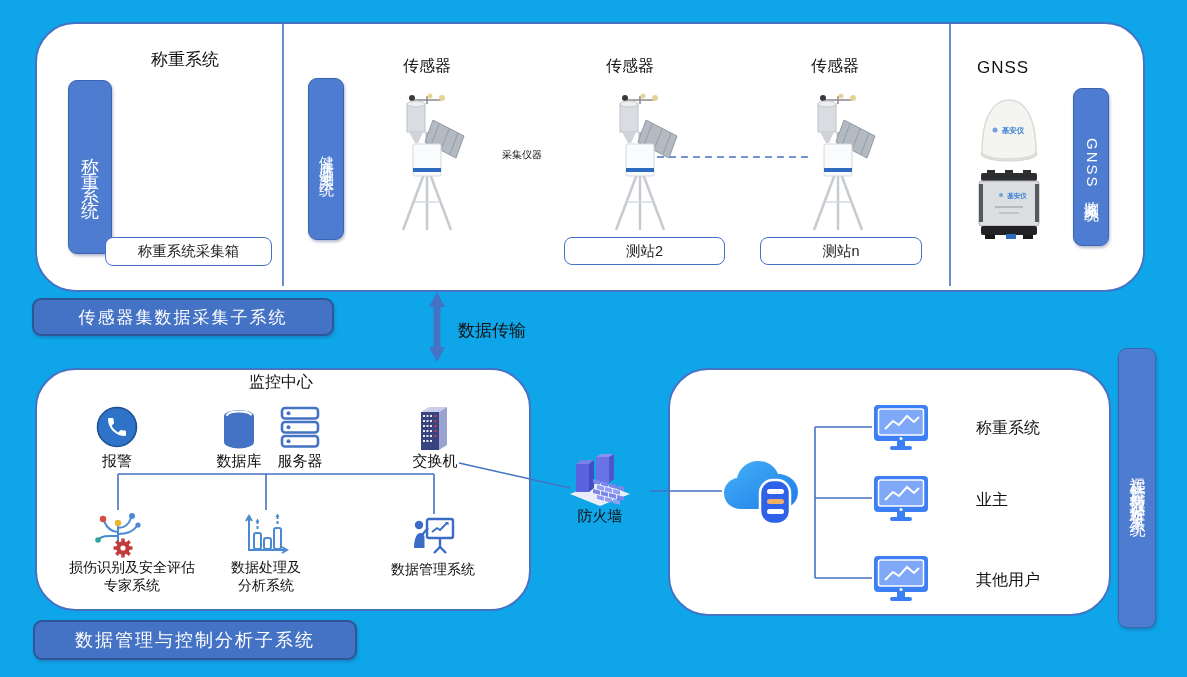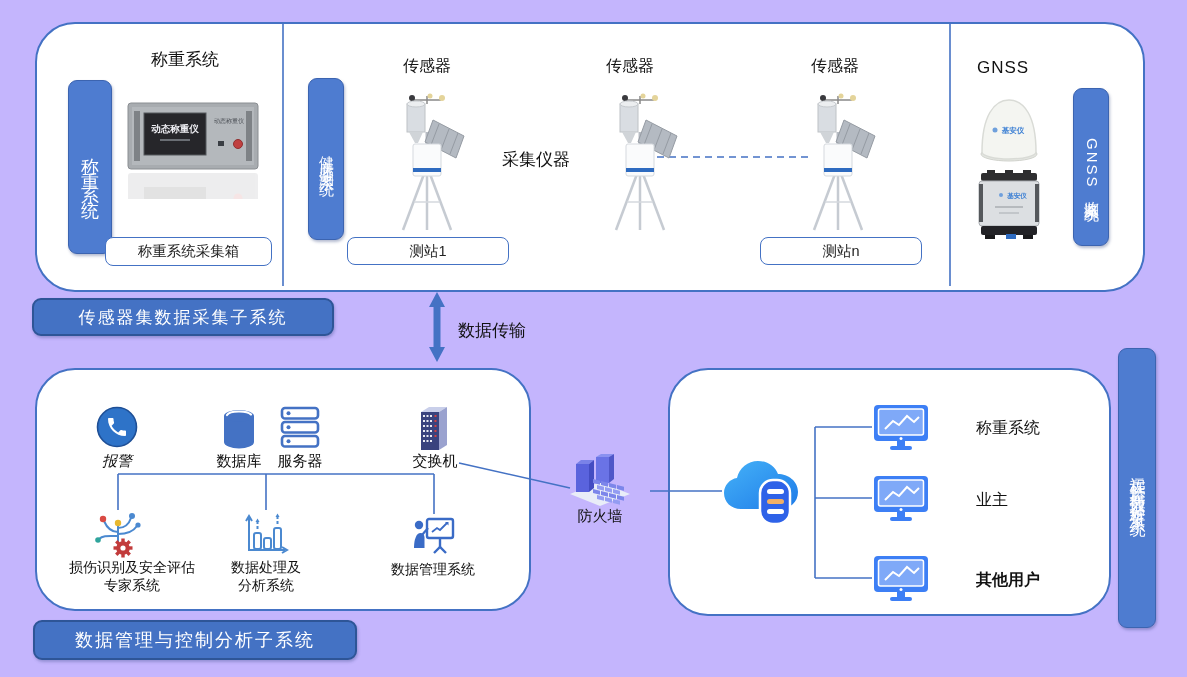--- a/index.html
+++ b/index.html
@@ -1,16 +1,16 @@
 <!DOCTYPE html>
 <html><head>
 <meta charset="utf-8">
 <style>
   html,body{margin:0;padding:0;background:#fff;}
-  .canvas{position:relative;width:1187px;height:677px;background:#c4b5fd;overflow:hidden;
+  .canvas{position:relative;width:1187px;height:677px;background:#0ea5e9;overflow:hidden;
           font-family:"Liberation Sans","DejaVu Sans",sans-serif;color:#1a1a1a;}
   .bigbox{position:absolute;border:2px solid #4472C4;border-radius:40px;background:#fff;z-index:1;}
   .overlay{position:absolute;left:0;top:0;width:1187px;height:677px;z-index:3;pointer-events:none;}
   .content{position:absolute;z-index:4;}
   .title{position:absolute;z-index:4;font-size:17px;text-align:center;color:#111;}
   .smalltitle{position:absolute;z-index:4;font-size:16px;text-align:center;color:#111;}
   .vtag{position:absolute;z-index:4;background:#4E7CD0;border:1px solid #3C64B0;border-radius:9px;color:#fff;
         display:flex;align-items:center;justify-content:center;writing-mode:vertical-rl;text-orientation:mixed;
         letter-spacing:5px;box-shadow:1px 2px 3px rgba(40,60,120,.35);}
   .banner{position:absolute;z-index:4;background:#4472C4;border:2px solid #2E5597;border-radius:9px;color:#fff;
@@ -60,41 +60,20 @@
       <line x1="815" y1="427" x2="815" y2="578"></line>
       <line x1="815" y1="427" x2="872" y2="427"></line>
       <line x1="815" y1="498" x2="872" y2="498"></line>
       <line x1="815" y1="578" x2="872" y2="578"></line>
     </g>
   </svg>
 
   <div class="title" style="left:100px;top:48px;width:170px;">称重系统</div>
   <div class="vtag" style="left:68px;top:80px;width:42px;height:162px;font-size:18px;letter-spacing:14px;padding-top:10px;">称重系统</div>
 
-  <div class="content" style="left:126px;top:101px;">
-    <svg width="134" height="98" viewBox="0 0 134 98">
-      <g>
-        <rect x="2" y="2" width="130" height="66" rx="3" fill="#A8ACB0" stroke="#8A8E92"></rect>
-        <rect x="6" y="6" width="122" height="58" fill="#B4B8BC"></rect>
-        <rect x="8" y="10" width="6" height="50" fill="#7E8286"></rect>
-        <rect x="120" y="10" width="6" height="50" fill="#7E8286"></rect>
-        <rect x="18" y="12" width="62" height="42" fill="#26262A" stroke="#55585C"></rect>
-        <text x="49" y="31" font-size="9.5" fill="#EDEDF2" text-anchor="middle" font-weight="bold">动态称重仪</text>
-        <rect x="34" y="38" width="30" height="2" fill="#6A6E74"></rect>
-        <text x="103" y="22" font-size="6" fill="#4A4E54" text-anchor="middle">动态称重仪</text>
-        <rect x="92" y="40" width="6" height="5" fill="#3A3E44"></rect>
-        <circle cx="112" cy="43" r="4.5" fill="#C04040" stroke="#903030"></circle>
-      </g>
-      <g transform="translate(0,140) scale(1,-1)" opacity="0.13">
-        <rect x="2" y="2" width="130" height="66" rx="3" fill="#7A7E84"></rect>
-        <rect x="18" y="12" width="62" height="42" fill="#26262A"></rect>
-        <circle cx="112" cy="43" r="4.5" fill="#C04040"></circle>
-      </g>
-    </svg>
-  </div>
   <div class="nodebox" style="left:105px;top:237px;width:165px;height:27px;text-align:center;">称重系统采集箱</div>
 
   <div class="vtag" style="left:308px;top:78px;width:34px;height:160px;font-size:15px;">健康监测系统</div>
 
   <div class="smalltitle" style="left:377px;top:56px;width:100px;">传感器</div>
   <div class="smalltitle" style="left:580px;top:56px;width:100px;">传感器</div>
   <div class="smalltitle" style="left:785px;top:56px;width:100px;">传感器</div>
 
   <div class="content" style="left:387px;top:88px;">
     <svg width="80" height="148" viewBox="0 0 80 148">
@@ -165,23 +144,23 @@
       <polygon points="22,44 36,44 31,55 28,55" fill="#D0D4D8"></polygon>
       <polygon points="46,32 77,48 69,70 38,54" fill="#B4BAC2" stroke="#959BA3"></polygon>
       <line x1="52" y1="36" x2="44" y2="57" stroke="#959BA3"></line>
         <line x1="62" y1="41" x2="54" y2="62" stroke="#959BA3"></line>
         <line x1="71" y1="45" x2="63" y2="66" stroke="#959BA3"></line>
       <rect x="26" y="56" width="28" height="32" rx="2" fill="#FAFBFC" stroke="#D5D9DE"></rect>
       <rect x="26" y="80" width="28" height="4" fill="#2E6BC0"></rect>
     </svg>
   </div>
 
-  <div class="plain" style="left:502px;top:148px;font-size:17px;">采集仪器</div>
-
-  <div class="nodebox" style="left:347px;top:237px;width:160px;height:26px;">测站1</div>
+  <div class="plain" style="left:502px;top:148px;font-size:10px;">采集仪器</div>
+
+  <div class="nodebox" style="left:564px;top:237px;width:159px;height:26px;">测站2</div>
   <div class="nodebox" style="left:760px;top:237px;width:160px;height:26px;">测站n</div>
 
   <div class="title" style="left:958px;top:58px;width:90px;letter-spacing:1px;">GNSS</div>
   <div class="content" style="left:973px;top:92px;">
     <svg width="72" height="74" viewBox="0 0 72 74">
       <ellipse cx="36" cy="62" rx="28" ry="7" fill="#E6E8E3" stroke="#D0D2CC"></ellipse>
       <path d="M9 60 C9 24 21 8 36 8 C51 8 63 24 63 60 a27 7 0 0 1 -54 0 z" fill="#F4F5F1" stroke="#D9DBD6" stroke-width="1.5"></path>
       <circle cx="22" cy="38" r="2.5" fill="#6FA0DC"></circle>
       <text x="40" y="41" font-size="7.5" fill="#3B7FD4" text-anchor="middle" font-weight="bold">基安仪</text>
     </svg>
@@ -204,30 +183,31 @@
         <rect x="46" y="65" width="10" height="4" fill="#1A1A1C"></rect>
       <rect x="29" y="64" width="10" height="5" fill="#2E6BC0"></rect>
     </svg>
   </div>
   <div class="vtag" style="left:1073px;top:88px;width:34px;height:156px;font-size:15px;letter-spacing:2px;">GNSS监测系统</div>
 
   <div class="banner" style="left:32px;top:298px;width:298px;height:34px;font-size:17px;">传感器集数据采集子系统</div>
   <div class="plain" style="left:458px;top:319px;font-size:17px;">数据传输</div>
   <div class="banner" style="left:33px;top:620px;width:320px;height:36px;font-size:18px;">数据管理与控制分析子系统</div>
 
+  <div class="smalltitle" style="left:35px;top:372px;width:492px;">监控中心</div>
 
   <div class="content" style="left:96px;top:406px;">
     <svg width="42" height="42" viewBox="0 0 42 42">
       <circle cx="21" cy="21" r="19.5" fill="#2E73C8" stroke="#1E4F96" stroke-width="1.6"></circle>
       <g transform="translate(9,9)">
         <path d="M6.62 10.79c1.44 2.83 3.76 5.14 6.59 6.59l2.2-2.2c.27-.27.67-.36 1.02-.24 1.12.37 2.33.57 3.57.57.55 0 1 .45 1 1V20c0 .55-.45 1-1 1-9.39 0-17-7.61-17-17 0-.55.45-1 1-1h3.5c.55 0 1 .45 1 1 0 1.25.2 2.45.57 3.57.11.35.03.74-.25 1.02l-2.2 2.2z" fill="#fff"></path>
       </g>
     </svg>
   </div>
-  <div class="iconlabel" style="left:76px;top:452px;width:82px;font-style:italic;">报警</div>
+  <div class="iconlabel" style="left:76px;top:452px;width:82px;">报警</div>
 
   <div class="content" style="left:222px;top:408px;">
     <svg width="34" height="42" viewBox="0 0 34 42">
       <path d="M2 8 V34 a15 6.5 0 0 0 30 0 V8 Z" fill="#4472C4"></path>
       <ellipse cx="17" cy="8" rx="15" ry="6" fill="#4472C4"></ellipse>
       <path d="M5 7 a12.5 4.5 0 0 1 24 -0.5" fill="none" stroke="#fff" stroke-width="2.2" stroke-linecap="round"></path>
     </svg>
   </div>
   <div class="iconlabel" style="left:198px;top:452px;width:82px;">数据库</div>
 
@@ -427,17 +407,17 @@
       <rect x="0" y="0" width="54" height="36" rx="4" fill="#3D7FF5"></rect>
       <rect x="4.5" y="4" width="45" height="26" rx="2" fill="#7FA9F8" stroke="#fff" stroke-width="1.5"></rect>
       <polyline points="11,24 19,16 25,20 33,11 40,17 45,12" stroke="#fff" stroke-width="2" fill="none"></polyline>
       <circle cx="27" cy="33.5" r="1.5" fill="#fff"></circle>
       <rect x="23" y="36" width="8" height="5" fill="#3D7FF5"></rect>
       <rect x="16" y="41" width="22" height="4" rx="2" fill="#3D7FF5"></rect>
     </svg>
   </div>
   <div class="plain" style="left:976px;top:418px;">称重系统</div>
   <div class="plain" style="left:976px;top:490px;">业主</div>
-  <div class="plain" style="left:976px;top:570px;font-weight:bold;">其他用户</div>
+  <div class="plain" style="left:976px;top:570px;">其他用户</div>
 
   <div class="vtag" style="left:1118px;top:348px;width:36px;height:278px;font-size:16px;letter-spacing:4px;">远程监控与数据分析子系统</div>
 
 </div>
 
 </body></html>

